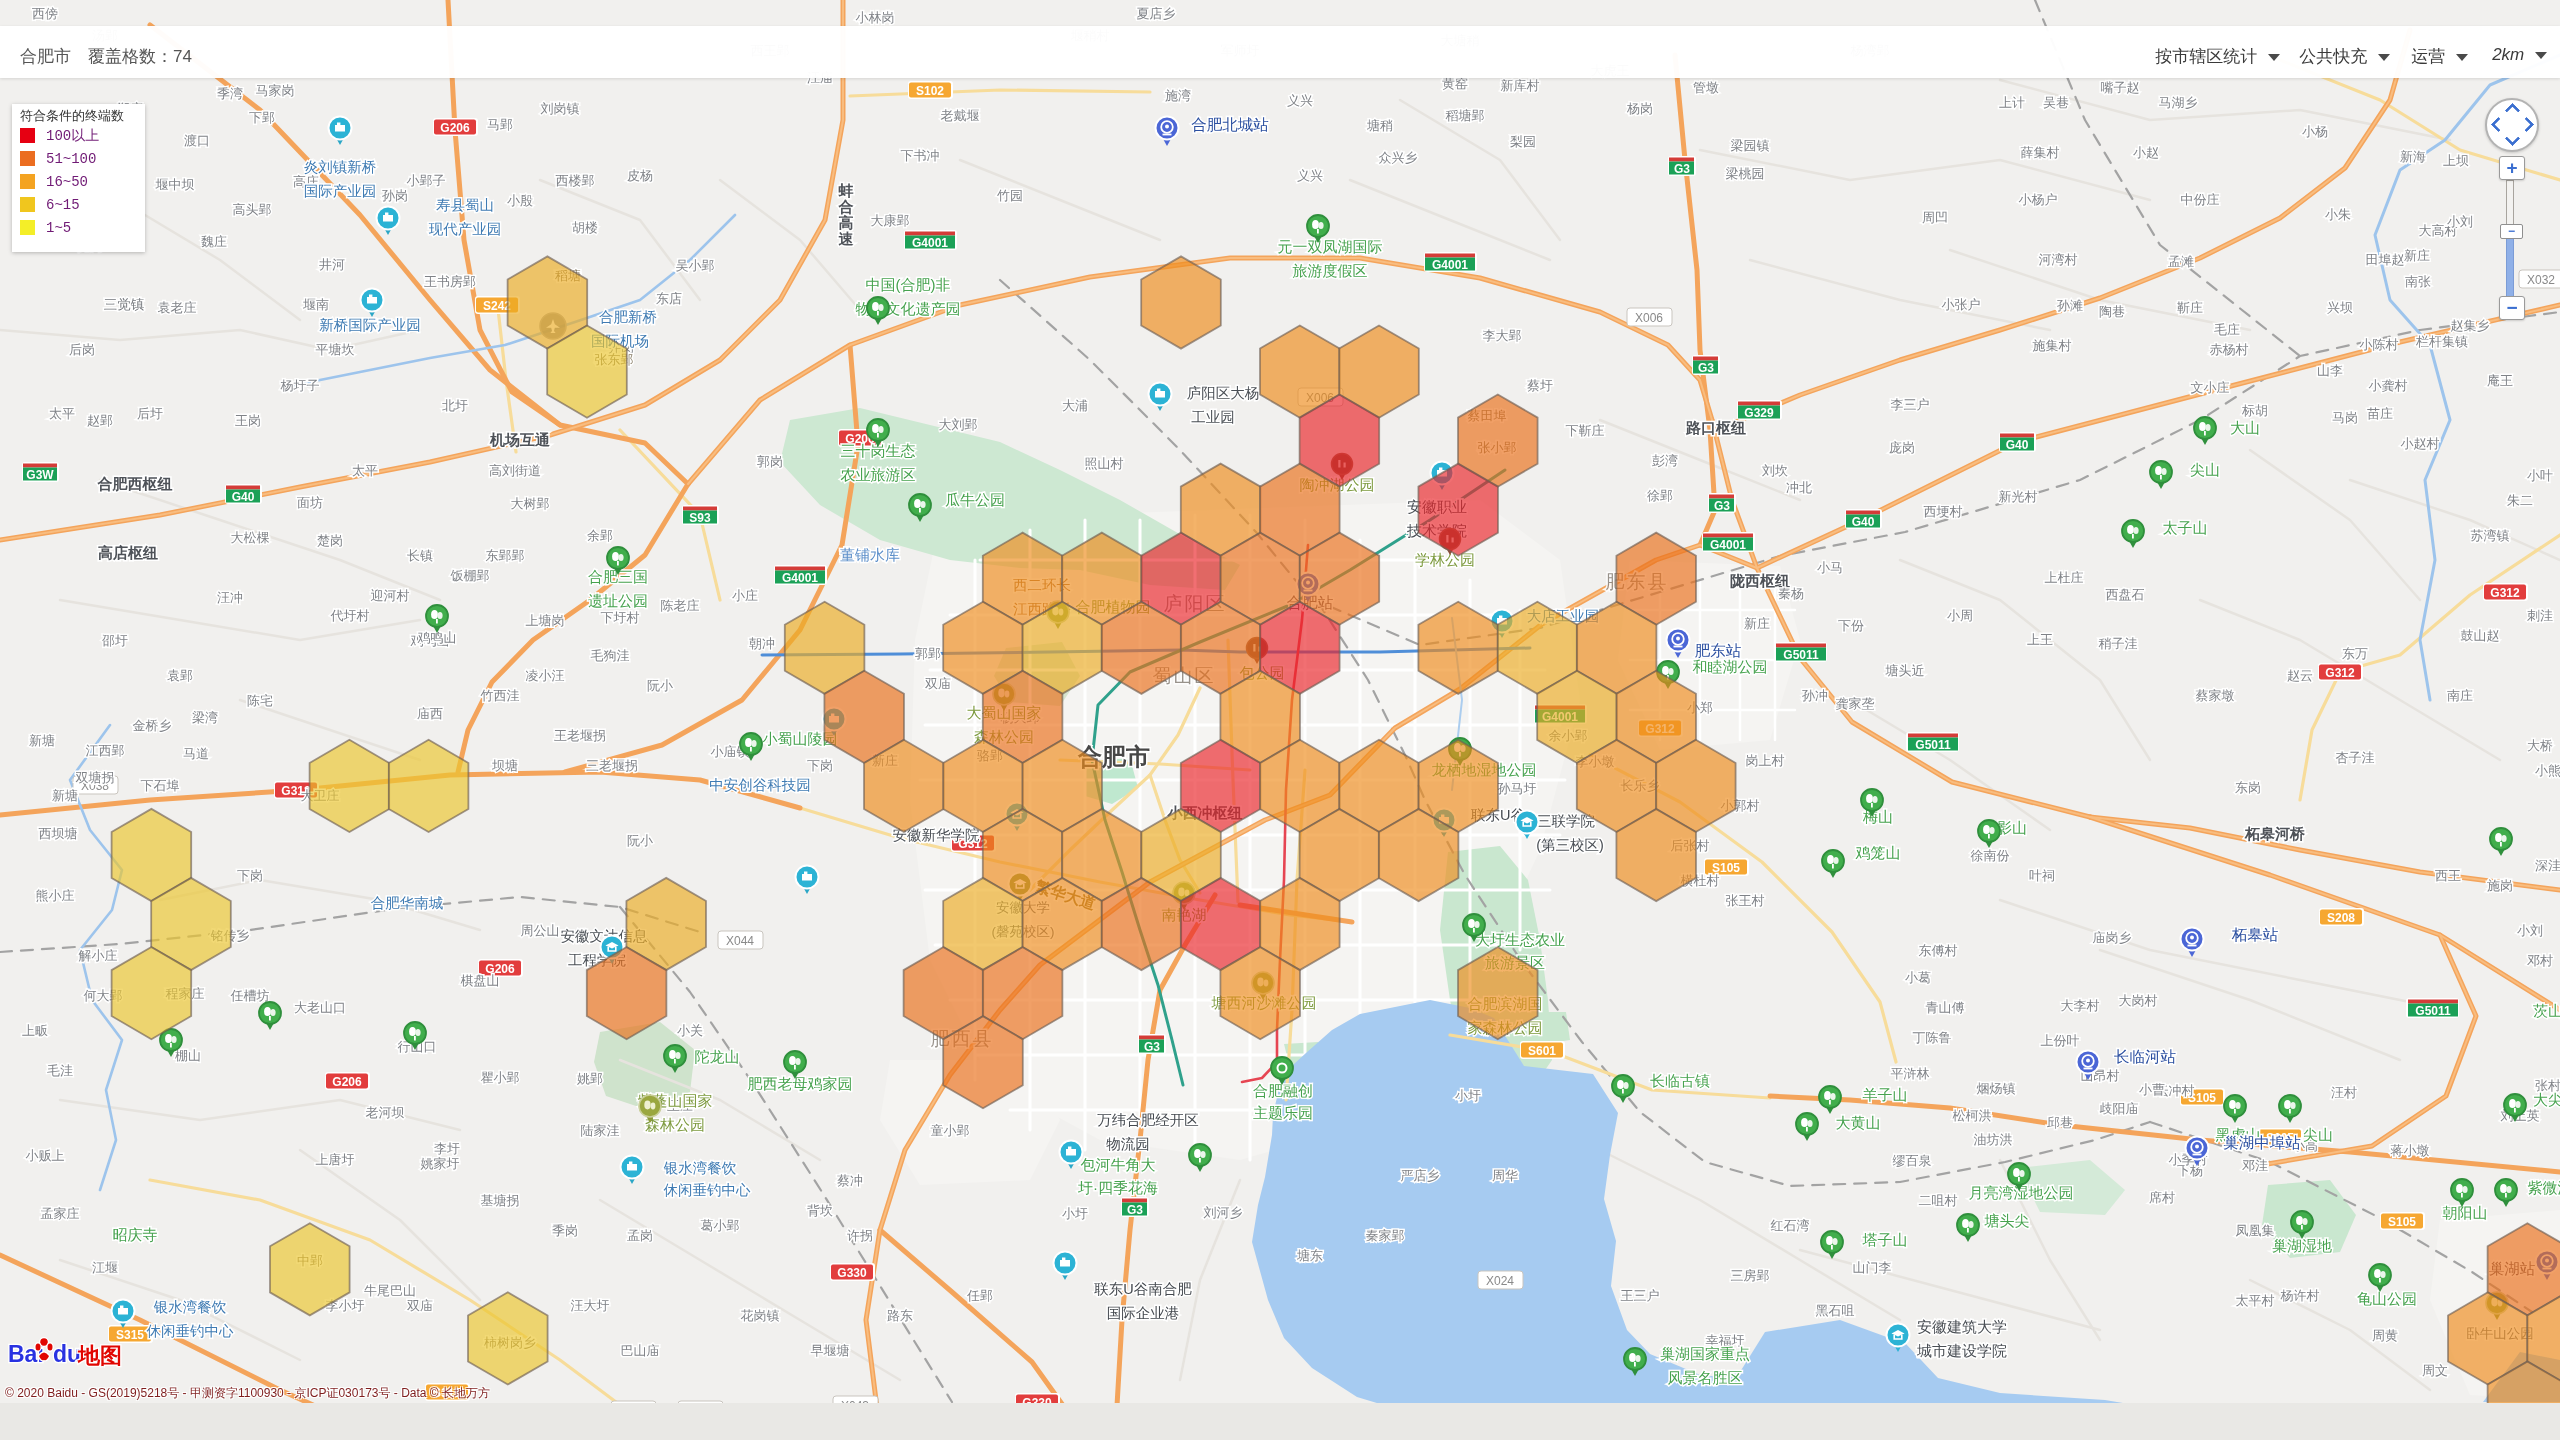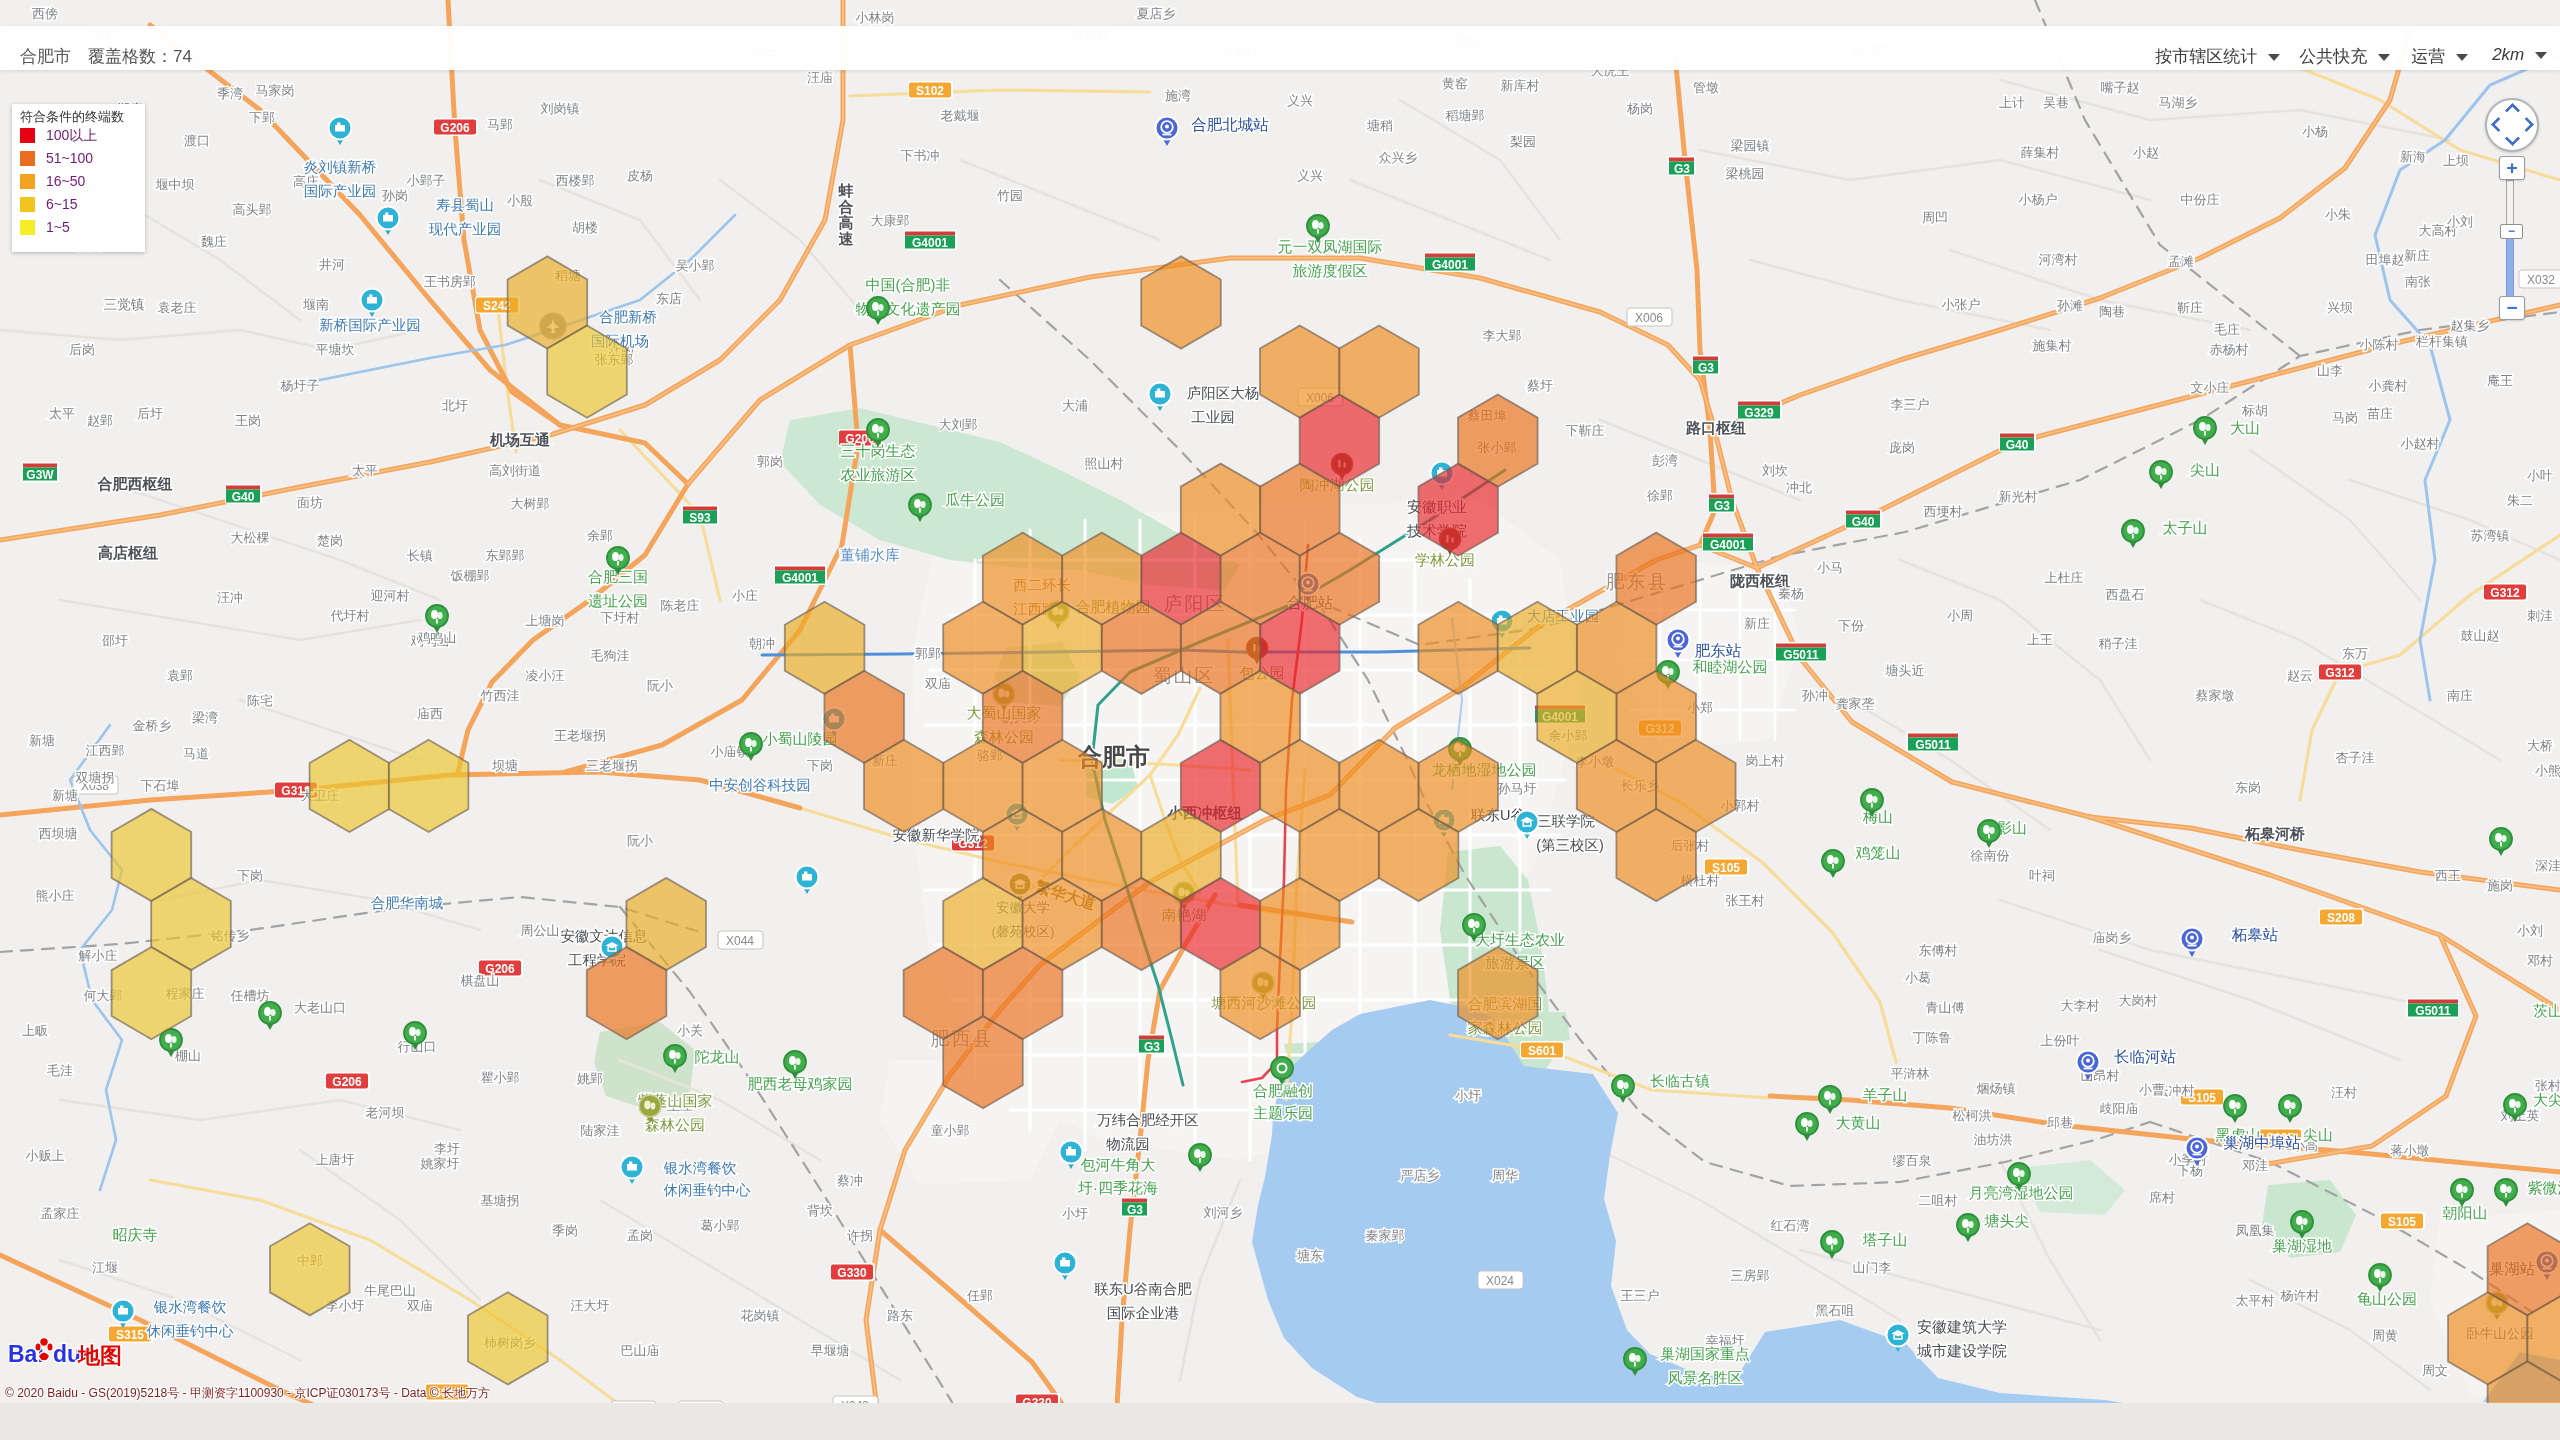--- a/index.html
+++ b/index.html
@@ -1,23 +1,23 @@
 <!DOCTYPE html>
 <html><head><meta charset="utf-8"><title>map</title><style>
 html,body{margin:0;padding:0;width:2560px;height:1440px;overflow:hidden;
  font-family:"Liberation Sans",sans-serif;background:#f1f0ee;}
 #map{position:absolute;left:0;top:0;width:2560px;height:1440px;}
-.topbar{position:absolute;left:0;top:26px;width:2560px;height:44px;background:rgba(255,255,255,0.97);
+.topbar{position:absolute;left:0;top:26px;width:2560px;height:52px;background:rgba(255,255,255,0.97);
  box-shadow:0 1px 3px rgba(0,0,0,0.12);z-index:40;}
 .tb-left{position:absolute;left:20px;top:19px;font-size:17px;color:#555;}
 .dd{position:absolute;top:19px;font-size:17px;color:#3a3a3a;}
 .car{display:inline-block;width:0;height:0;border-left:6px solid transparent;border-right:6px solid transparent;
  border-top:7px solid #4a4a4a;margin-left:6px;vertical-align:middle;}
 .legend{position:absolute;left:12px;top:104px;width:133px;height:148px;background:#fff;
- box-shadow:0 1px 4px rgba(0,0,0,0.25);z-index:41;}
+ box-shadow:0 1px 4px rgba(0,0,0,0.25);z-index:41;font-family:Liberation Mono, monospace;}
 .lg-title{font-size:13px;color:#333;margin:5px 0 0 8px;height:15px;line-height:15px;}
 .lg-row{font-size:14px;color:#701a75;margin:8px 0 0 8px;height:15px;line-height:15px;}
 .sw{display:inline-block;width:15px;height:15px;margin-right:11px;vertical-align:-3px;}
 .navball{position:absolute;left:2485px;top:98px;width:50px;height:50px;border-radius:50%;
  background:#fff;border:2px solid #b3b3b3;box-shadow:0 1px 3px rgba(0,0,0,.18);z-index:42;}
 .chv{position:absolute;width:8px;height:8px;border:3.2px solid #3b6fd0;border-bottom:none;border-left:none;border-radius:1px;}
 .zbtn{position:absolute;left:2499px;width:24px;height:22px;background:#fff;border:1.5px solid #9a9a9a;
  border-radius:3px;z-index:42;text-align:center;box-shadow:0 1px 2px rgba(0,0,0,.15);}
 .zplus{font-size:19px;color:#3b6fd0;line-height:21px;font-weight:bold;}
 .ztrack{position:absolute;left:2506px;top:180px;width:6px;height:118px;background:#f3f2f0;border:1.5px solid #a8a49e;z-index:41;}

